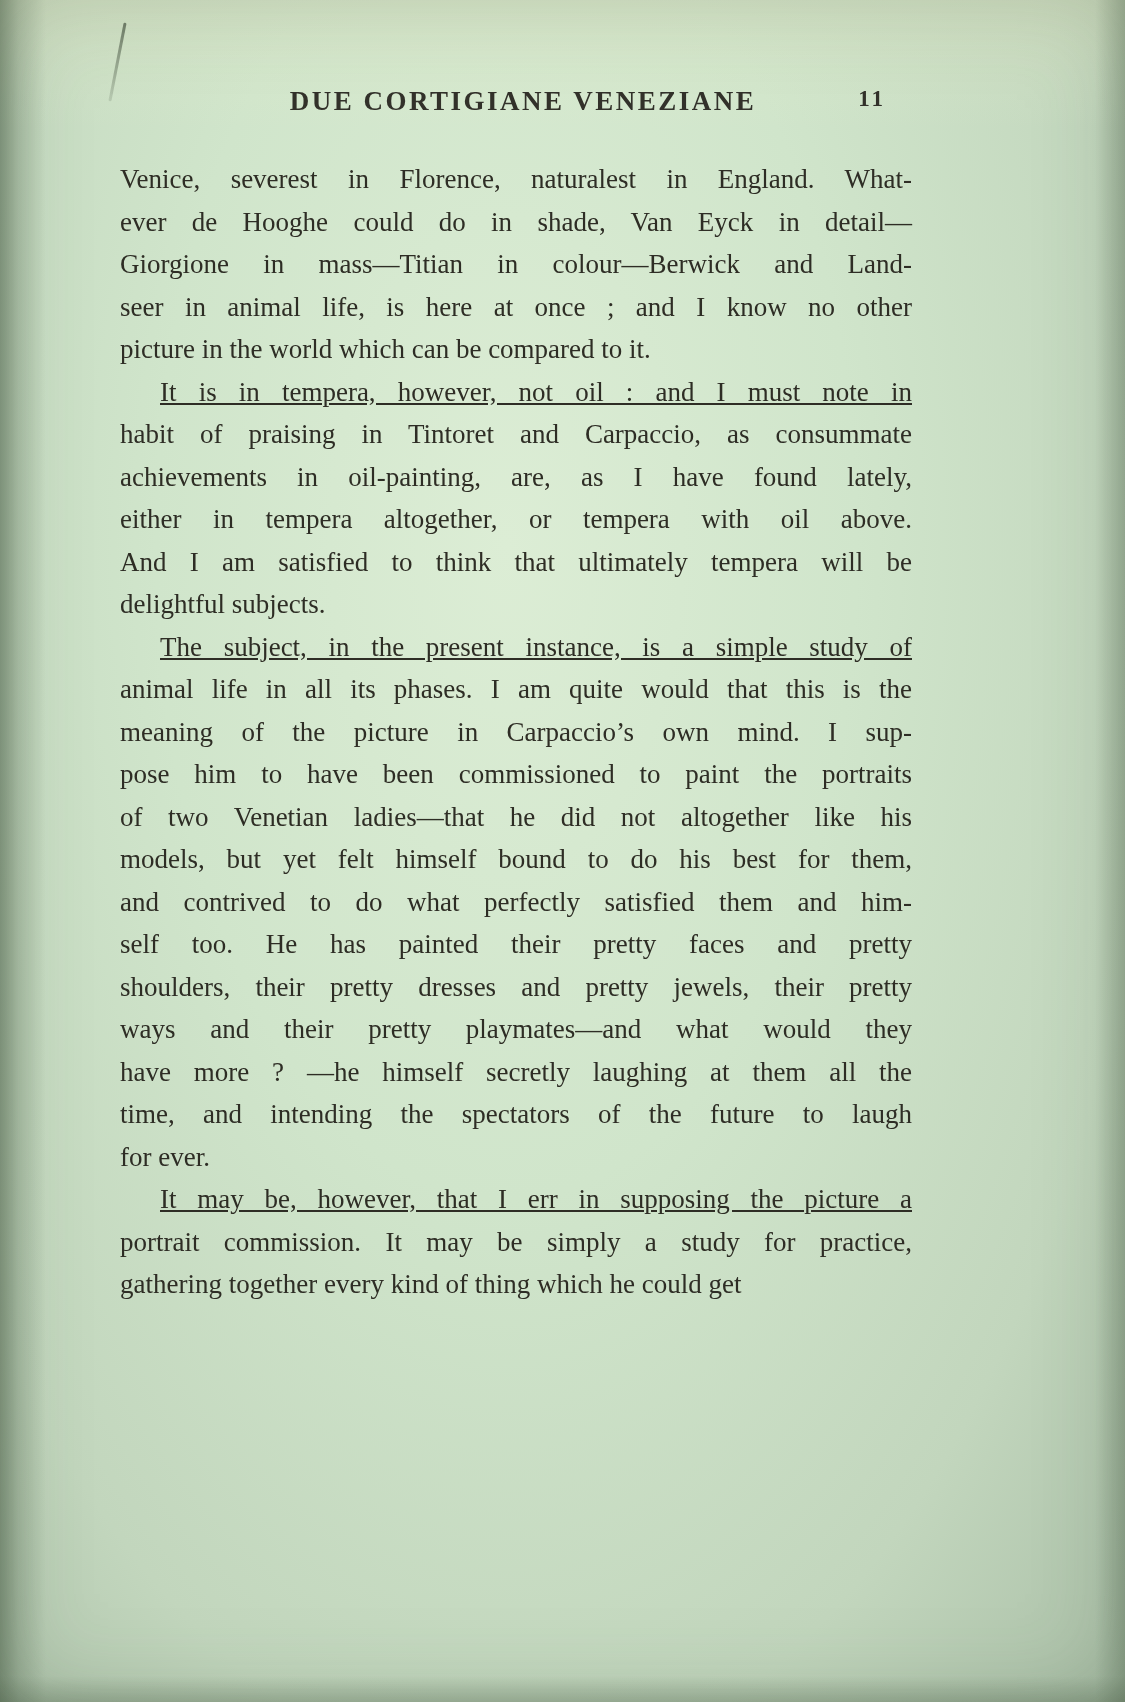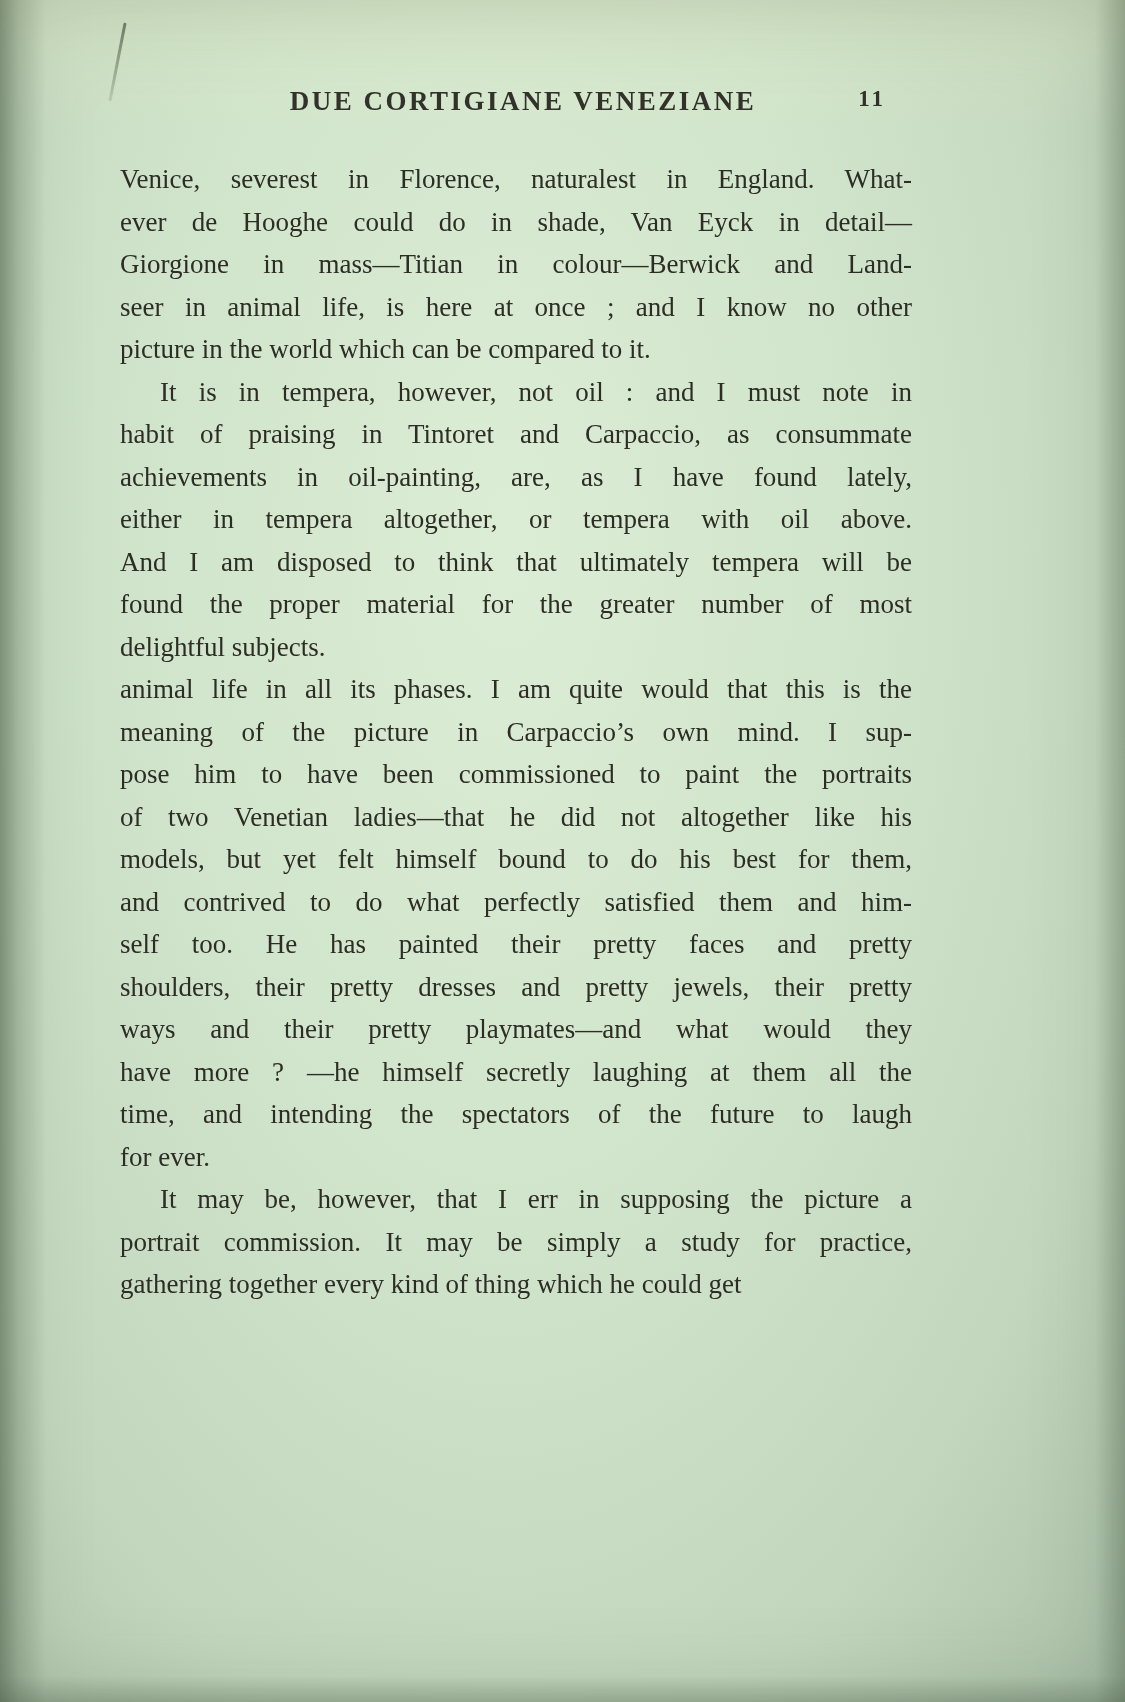--- a/index.html
+++ b/index.html
@@ -87,20 +87,21 @@
   .line {
     text-align: justify;
     text-align-last: justify;
     white-space: normal;
   }
   .line.last {
     text-align-last: left;
   }
   .line.indent {
     text-indent: 40px;
+    text-decoration: underline;
   }
 </style>
 </head>
 <body>
 
 <div class="page">
 
   <div class="top-light-band"></div>
   <div class="left-edge-shadow"></div>
   <div class="right-edge-shadow"></div>
@@ -115,23 +116,23 @@
     <div class="text-body">
         <div class="line">Venice, severest in Florence, naturalest in England. What-</div>
         <div class="line">ever de Hooghe could do in shade, Van Eyck in detail—</div>
         <div class="line">Giorgione in mass—Titian in colour—Berwick and Land-</div>
         <div class="line">seer in animal life, is here at once ; and I know no other</div>
         <div class="line last">picture in the world which can be compared to it.</div>
         <div class="line indent">It is in tempera, however, not oil :  and I must note in</div>
         <div class="line">habit of praising in Tintoret and Carpaccio, as consummate</div>
         <div class="line">achievements in oil-painting, are, as I have found lately,</div>
         <div class="line">either in tempera altogether, or tempera with oil above.</div>
-        <div class="line">And I am disposed to think that ultimately tempera will be</div>
-        <div class="line">found the proper material for the greater number of most</div>
+        <div class="line">And I am satisfied to think that ultimately tempera will be</div>
         <div class="line last">delightful subjects.</div>
+        <div class="line indent">The subject, in the present instance, is a simple study of</div>
         <div class="line">animal life in all its phases.  I am quite would that this is the</div>
         <div class="line">meaning of the picture in Carpaccio’s own mind.  I sup-</div>
         <div class="line">pose him to have been commissioned to paint the portraits</div>
         <div class="line">of two Venetian ladies—that he did not altogether like his</div>
         <div class="line">models, but yet felt himself bound to do his best for them,</div>
         <div class="line">and contrived to do what perfectly satisfied them and him-</div>
         <div class="line">self too.  He has painted their pretty faces and pretty</div>
         <div class="line">shoulders, their pretty dresses and pretty jewels, their pretty</div>
         <div class="line">ways and their pretty playmates—and what would they</div>
         <div class="line">have more ? —he himself secretly laughing at them all the</div>

